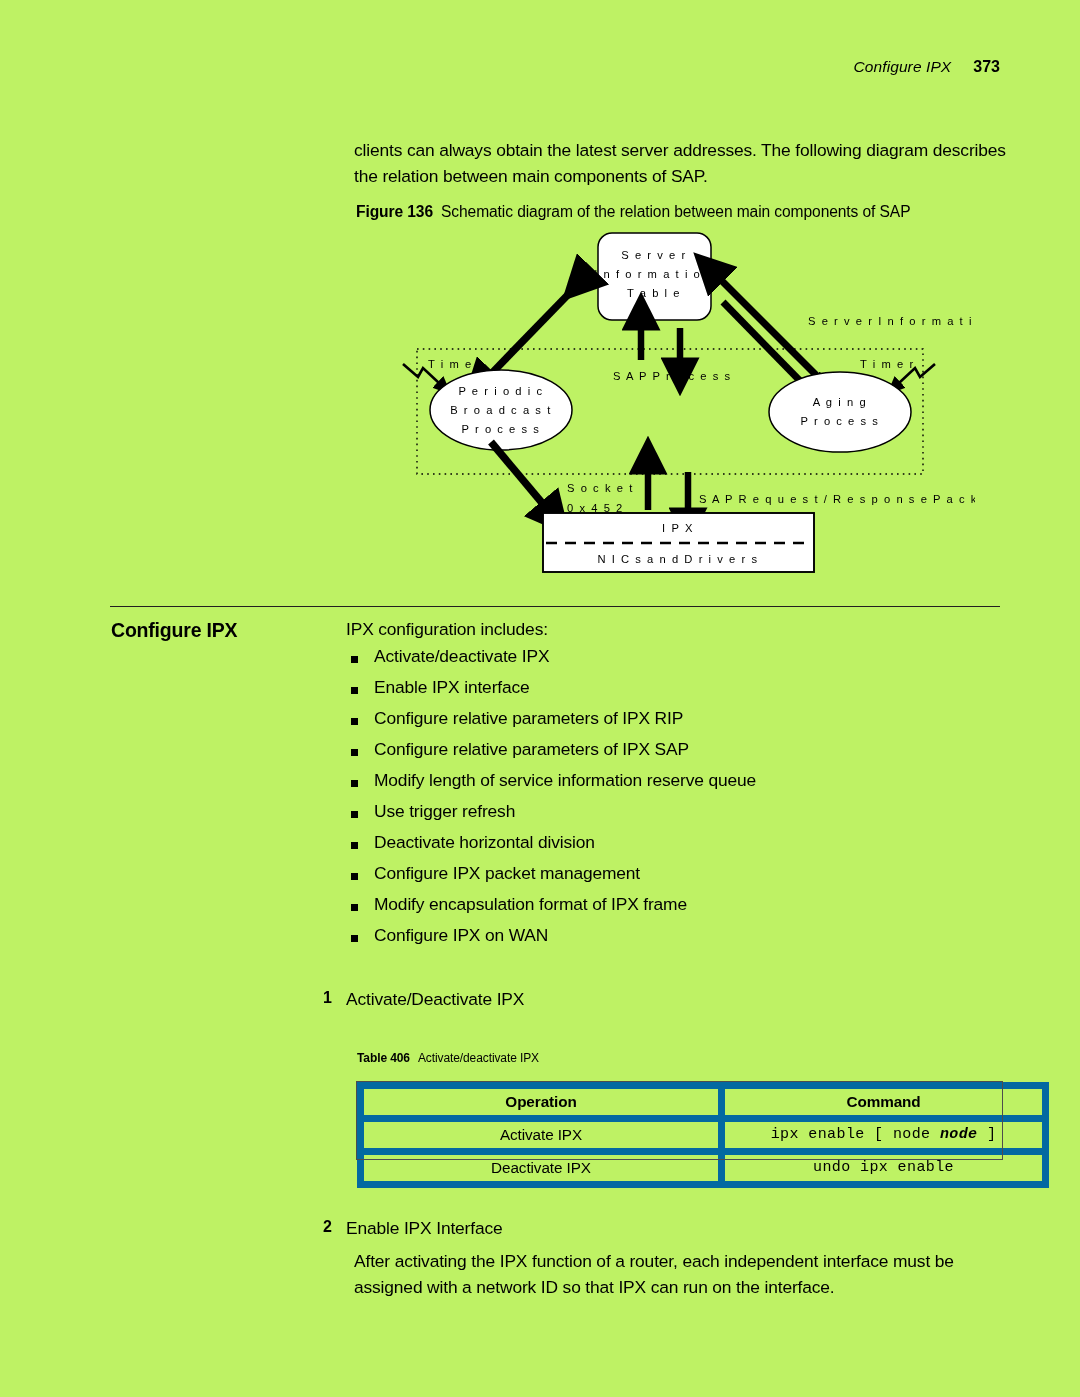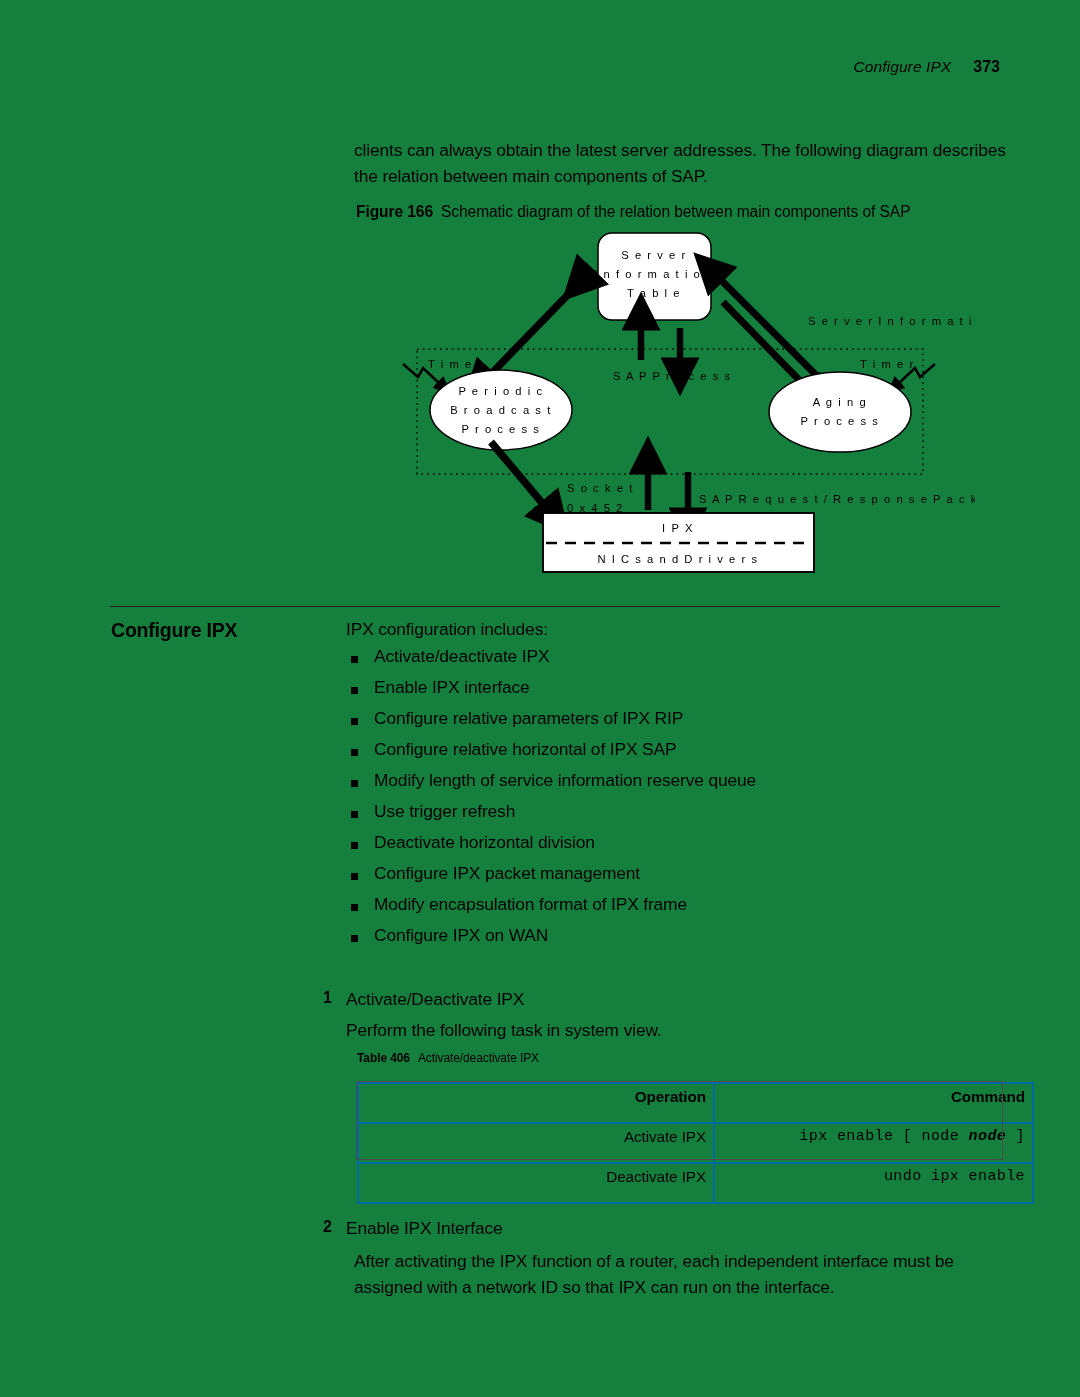--- a/index.html
+++ b/index.html
@@ -8,21 +8,21 @@
     background: #ffffff;
   }
   body {
     font-family: "Liberation Sans", sans-serif;
     color: #000000;
   }
   #page {
     position: relative;
     width: 1080px;
     height: 1397px;
-    background: #15803d;
+    background: #bef264;
     overflow: hidden;
   }
 
   
   .page-header {
     position: absolute;
     top: 58px;
     right: 80px;
     display: flex;
     align-items: baseline;
@@ -154,23 +154,23 @@
   
   #cmd-table {
     position: absolute;
     left: 357px;
     top: 1082px;
     width: 643px;
     border-collapse: collapse;
     table-layout: fixed;
   }
   #cmd-table td, #cmd-table th {
-    border: 2px solid #0369a1;
-    padding: 3px 7px 16px 7px;
-    text-align: right;
+    border: 7px solid #0369a1;
+    padding: 3px 7px 4px 7px;
+    text-align: center;
     vertical-align: middle;
     font-size: 15.3px;
     letter-spacing: -0.1px;
     height: 19px;
   }
   #cmd-table thead th {
     font-weight: bold;
     font-size: 15.3px;
     border-bottom: 1.6px solid #4d4d4d;
   }
@@ -209,21 +209,21 @@
 <div id="page">
 
   <div class="page-header">
     <span class="header-title">Configure IPX</span>
     <span class="header-pageno">373</span>
   </div>
 
   <div class="body-col para" style="top:138px;">clients can always obtain the latest server addresses. The following diagram describes the relation between main components of SAP.</div>
 
   <div class="figure-caption">
-    <b>Figure 166</b><span class="cap-txt">Schematic diagram of the relation between main components of SAP</span>
+    <b>Figure 136</b><span class="cap-txt">Schematic diagram of the relation between main components of SAP</span>
   </div>
 
   <div id="figure">
     <svg width="580" height="345" viewBox="0 0 580 345" xmlns="http://www.w3.org/2000/svg">
       <defs>
         <marker id="ah" markerWidth="6" markerHeight="6" refX="0.4" refY="3" orient="auto">
           <path d="M0,0 L6,3 L0,6 z" fill="#000"></path>
         </marker>
         <marker id="ah-thin" markerWidth="7" markerHeight="7" refX="0.6" refY="3.5" orient="auto">
           <path d="M0,0.4 L7,3.5 L0,6.6 z" fill="#000"></path>
@@ -306,34 +306,33 @@
 
   <div class="section-rule"></div>
   <div class="section-heading">Configure IPX</div>
 
   <div class="lead-line">IPX configuration includes:</div>
 
   <div class="bullet-list">
     <div class="bullet-row"><span class="sq"></span><span>Activate/deactivate IPX</span></div>
     <div class="bullet-row"><span class="sq"></span><span>Enable IPX interface</span></div>
     <div class="bullet-row"><span class="sq"></span><span>Configure relative parameters of IPX RIP</span></div>
-    <div class="bullet-row"><span class="sq"></span><span>Configure relative horizontal of IPX SAP</span></div>
+    <div class="bullet-row"><span class="sq"></span><span>Configure relative parameters of IPX SAP</span></div>
     <div class="bullet-row"><span class="sq"></span><span>Modify length of service information reserve queue</span></div>
     <div class="bullet-row"><span class="sq"></span><span>Use trigger refresh</span></div>
     <div class="bullet-row"><span class="sq"></span><span>Deactivate horizontal division</span></div>
     <div class="bullet-row"><span class="sq"></span><span>Configure IPX packet management</span></div>
     <div class="bullet-row"><span class="sq"></span><span>Modify encapsulation format of IPX frame</span></div>
     <div class="bullet-row"><span class="sq"></span><span>Configure IPX on WAN</span></div>
   </div>
 
   <div class="step" style="left:346px; top:989px;">
     <span class="num">1</span>
     <span>Activate/Deactivate IPX</span>
   </div>
-  <div class="step" style="left:346px; top:1020px;">Perform the following task in system view.</div>
 
   <div class="table-caption">
     <b>Table 406</b><span class="cap-txt">Activate/deactivate IPX</span>
   </div>
 
   <table id="cmd-table">
     <thead>
       <tr>
         <th class="c-op">Operation</th>
         <th class="c-cmd">Command</th>

